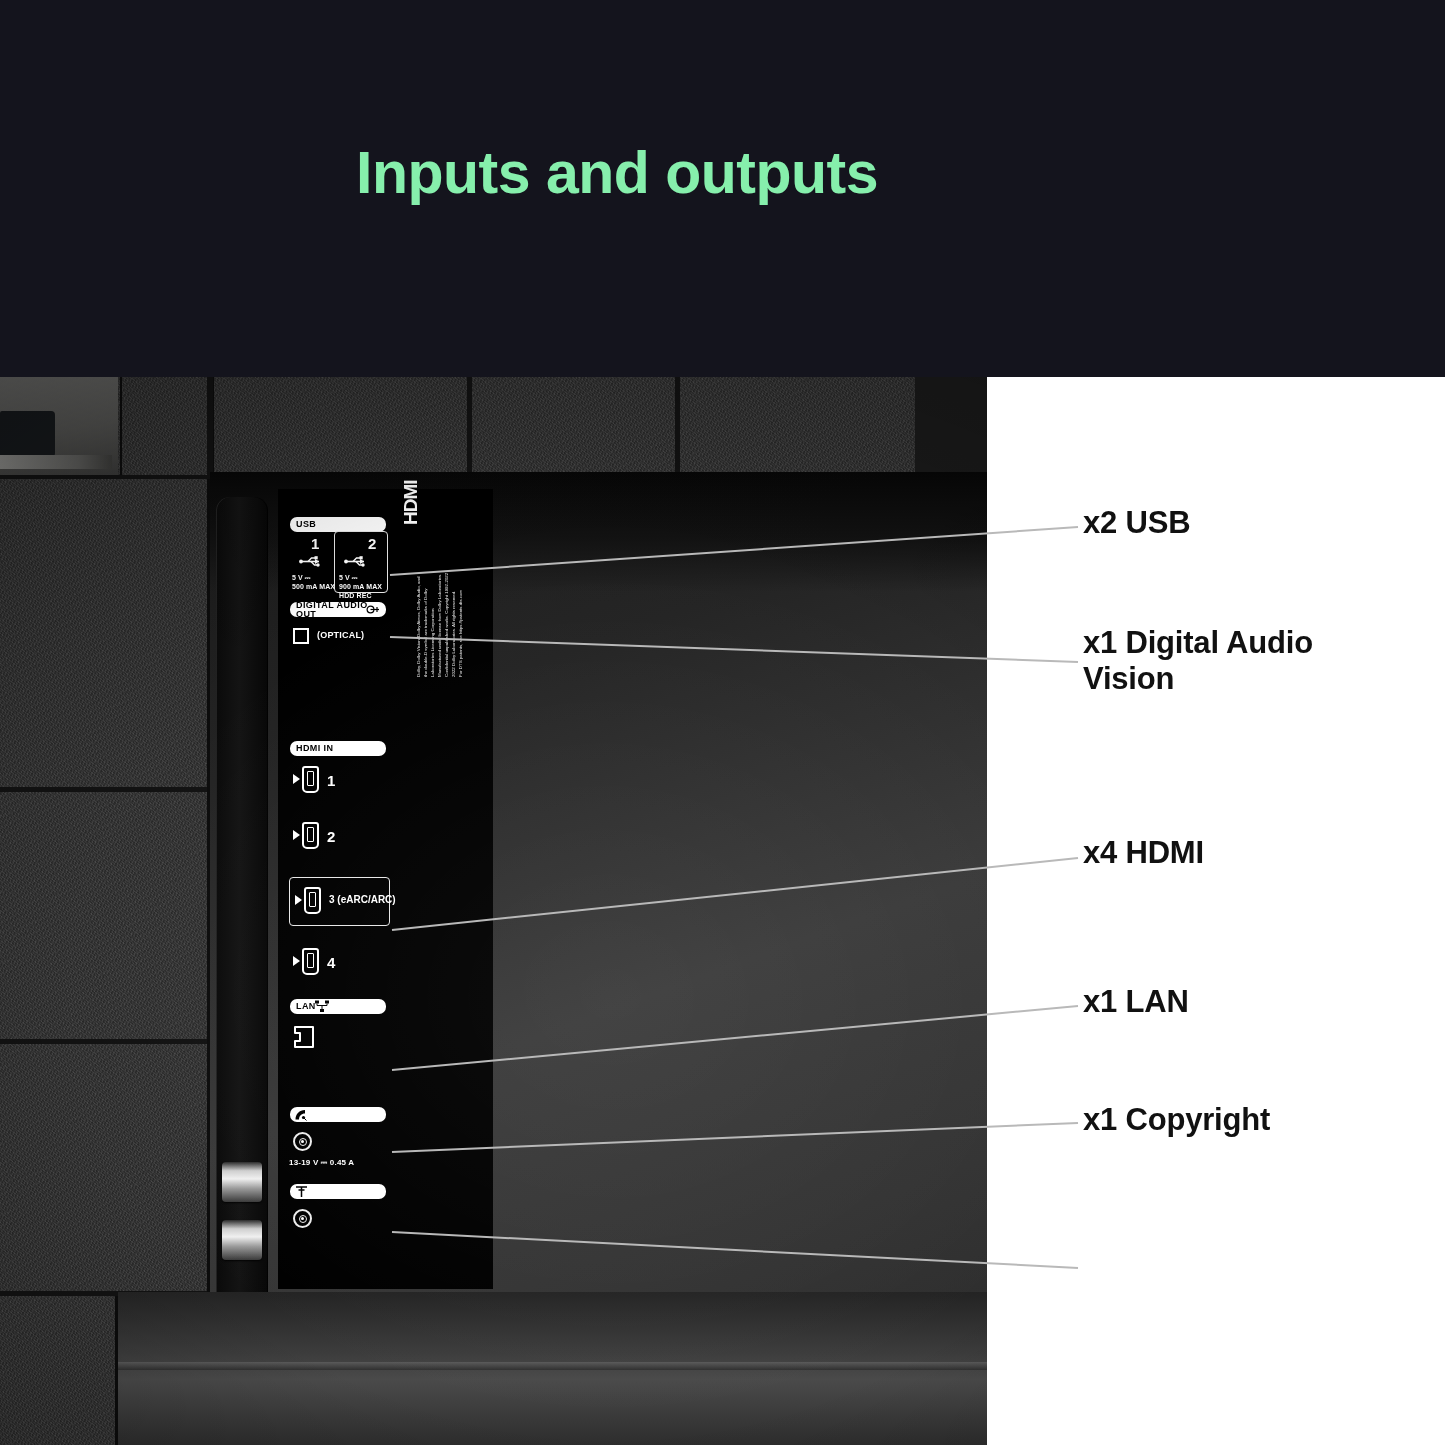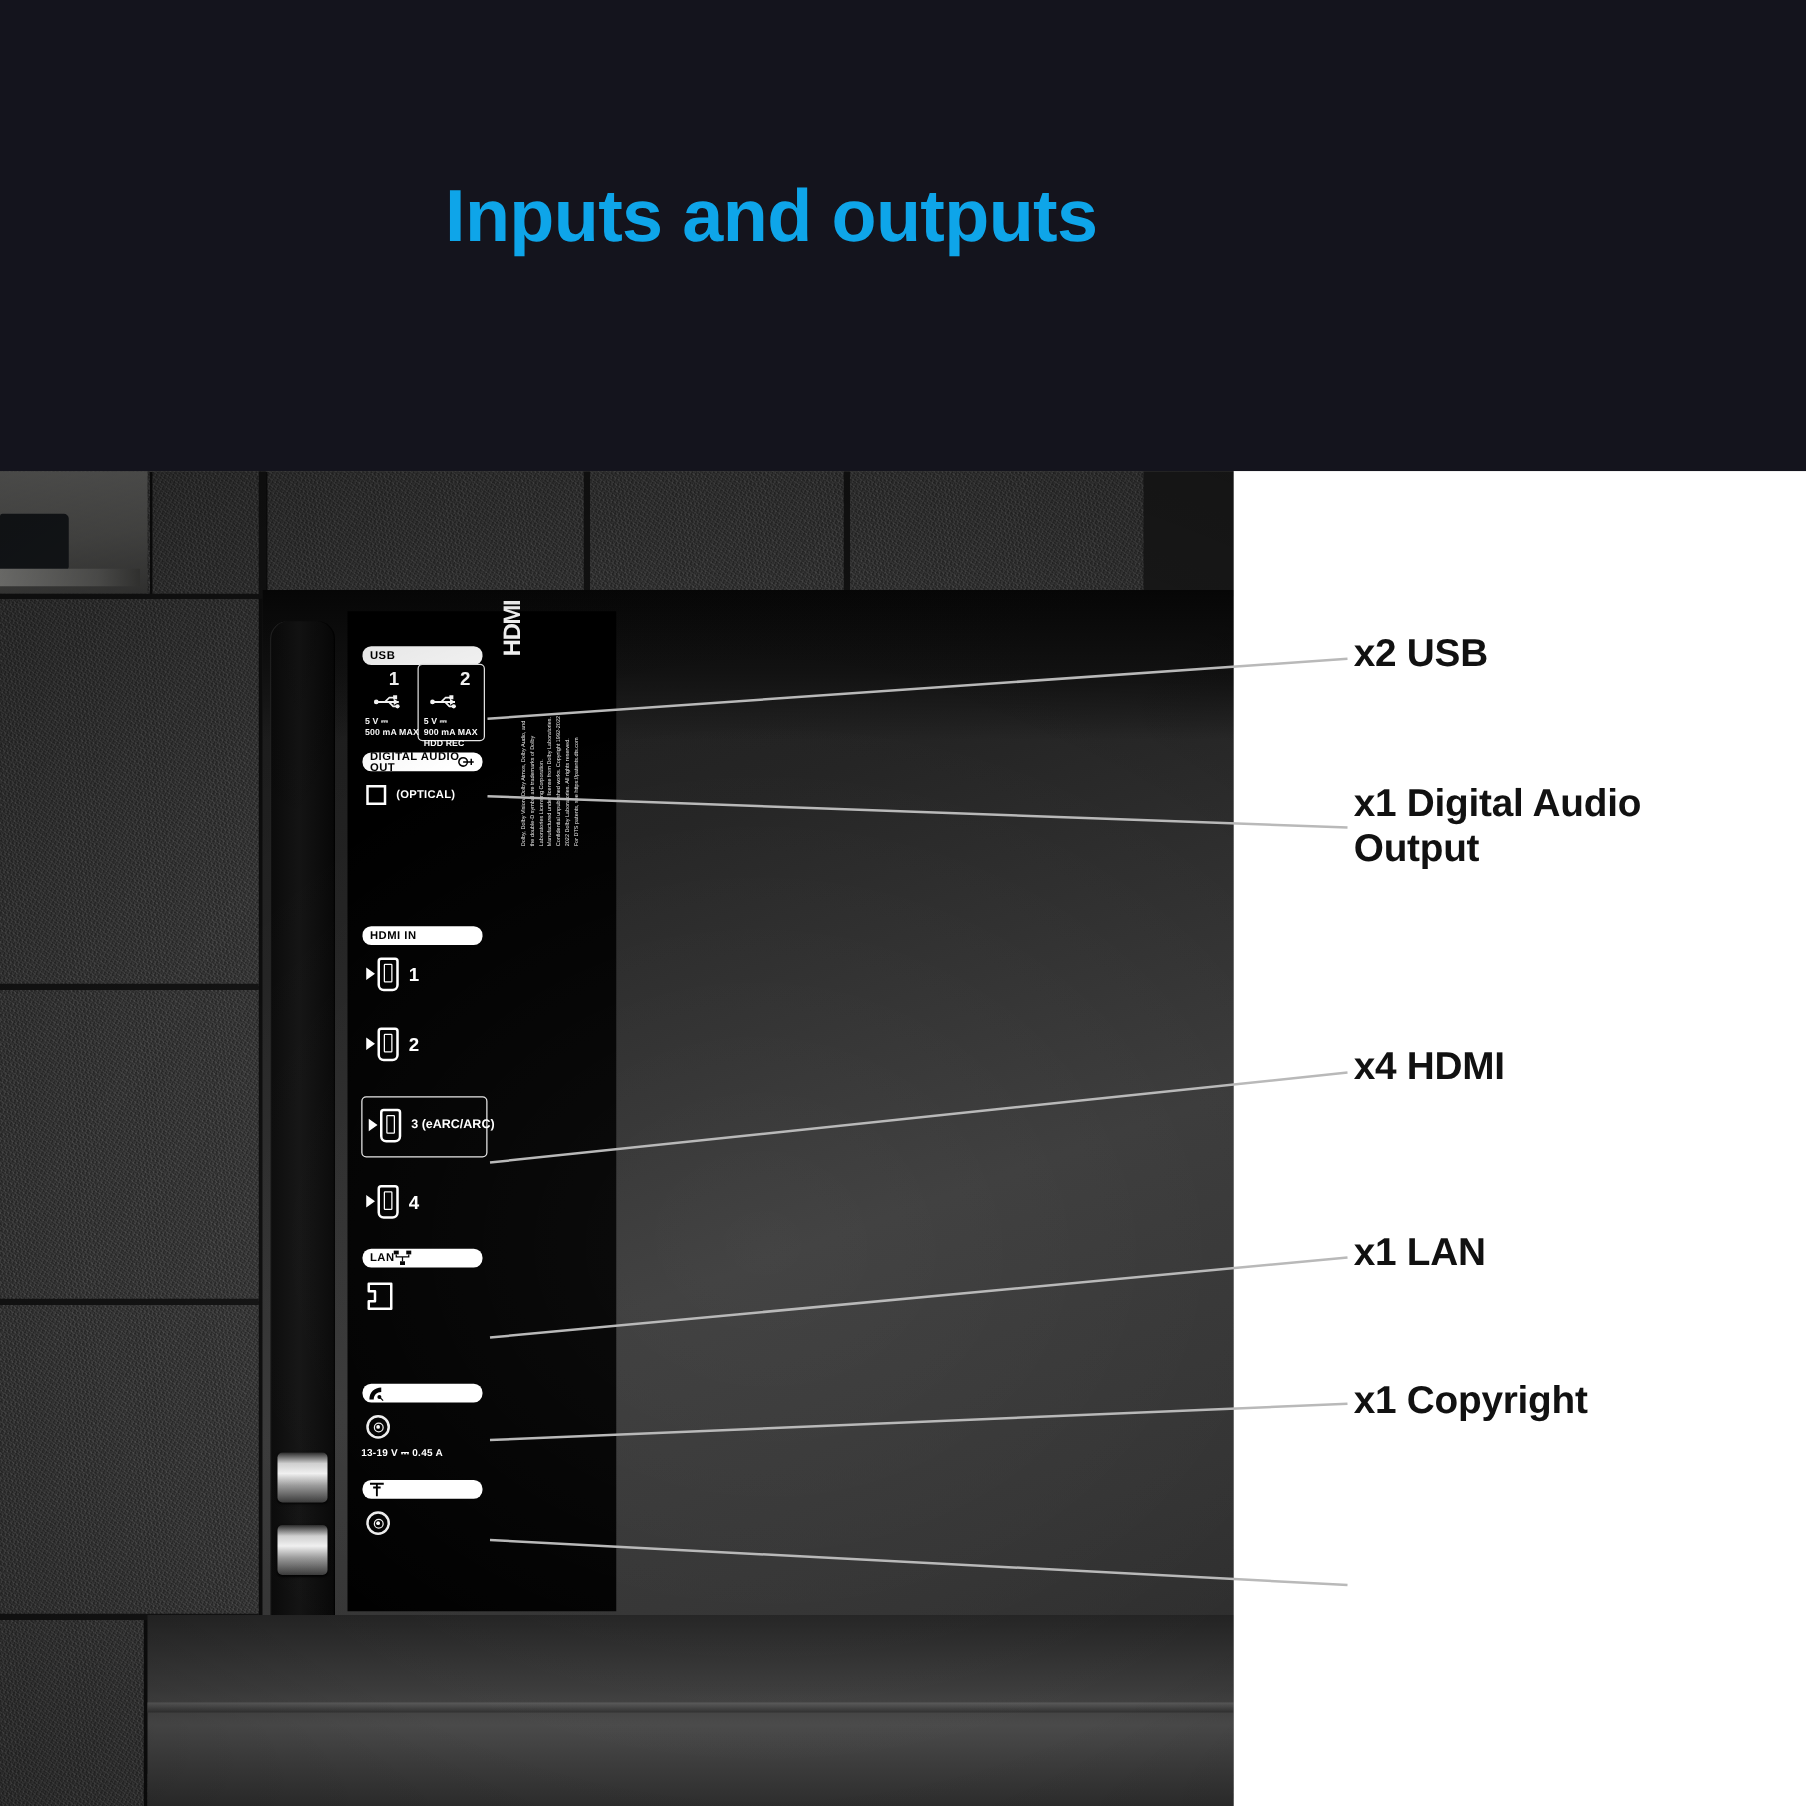--- a/index.html
+++ b/index.html
@@ -4,21 +4,21 @@
 <style>
   html,body{margin:0;padding:0;background:#ffffff;}
   body{width:1445px;height:1445px;overflow:hidden;font-family:"Liberation Sans",sans-serif;}
 
   #page{position:relative;width:1445px;height:1445px;background:#ffffff;overflow:hidden;}
 
   
   #banner{position:absolute;left:0;top:0;width:1445px;height:377px;background:#14141d;}
   #banner-title{
     position:absolute;left:0;top:139px;width:1234px;text-align:center;
-    color:#0ea5e9;font-size:59px;font-weight:bold;letter-spacing:-0.5px;
+    color:#86efac;font-size:59px;font-weight:bold;letter-spacing:-0.5px;
     font-family:"Liberation Sans",sans-serif;
   }
 
   
   #photo{position:absolute;left:0;top:377px;width:987px;height:1068px;overflow:hidden;background:#0c0c0c;}
 
   
   .wall{
     position:absolute;background-color:#2e2e2e;
     background-image:
@@ -279,21 +279,21 @@
       <div class="fineprint" style="left:64px;top:172px;">For DTS patents, see https://patents.dts.com</div>
     </div>
 
     <div class="vig" style="left:0;top:0;width:987px;height:1068px;
                 background:radial-gradient(ellipse 120% 90% at 62% 58%, rgba(255,255,255,.05) 0%, rgba(0,0,0,0) 45%, rgba(0,0,0,.45) 100%);"></div>
   </div>
 
   <div id="callouts">
     <div class="callout" style="top:128px;">x2 USB</div>
     <div class="callout" style="top:248px;">x1 Digital Audio
-Output</div>
+Vision</div>
     <div class="callout" style="top:458px;">x4 HDMI</div>
     <div class="callout" style="top:607px;">x1 LAN</div>
     <div class="callout" style="top:725px;">x1 Copyright</div>
   </div>
 
   <svg id="leaders" viewBox="0 0 1445 1445">
       <line x1="390" y1="575" x2="1078" y2="527" stroke="#b9b9b9" stroke-width="2"></line>
       <line x1="390" y1="637" x2="1078" y2="662" stroke="#b9b9b9" stroke-width="2"></line>
       <line x1="392" y1="930" x2="1078" y2="858" stroke="#b9b9b9" stroke-width="2"></line>
       <line x1="392" y1="1070" x2="1078" y2="1006" stroke="#b9b9b9" stroke-width="2"></line>

